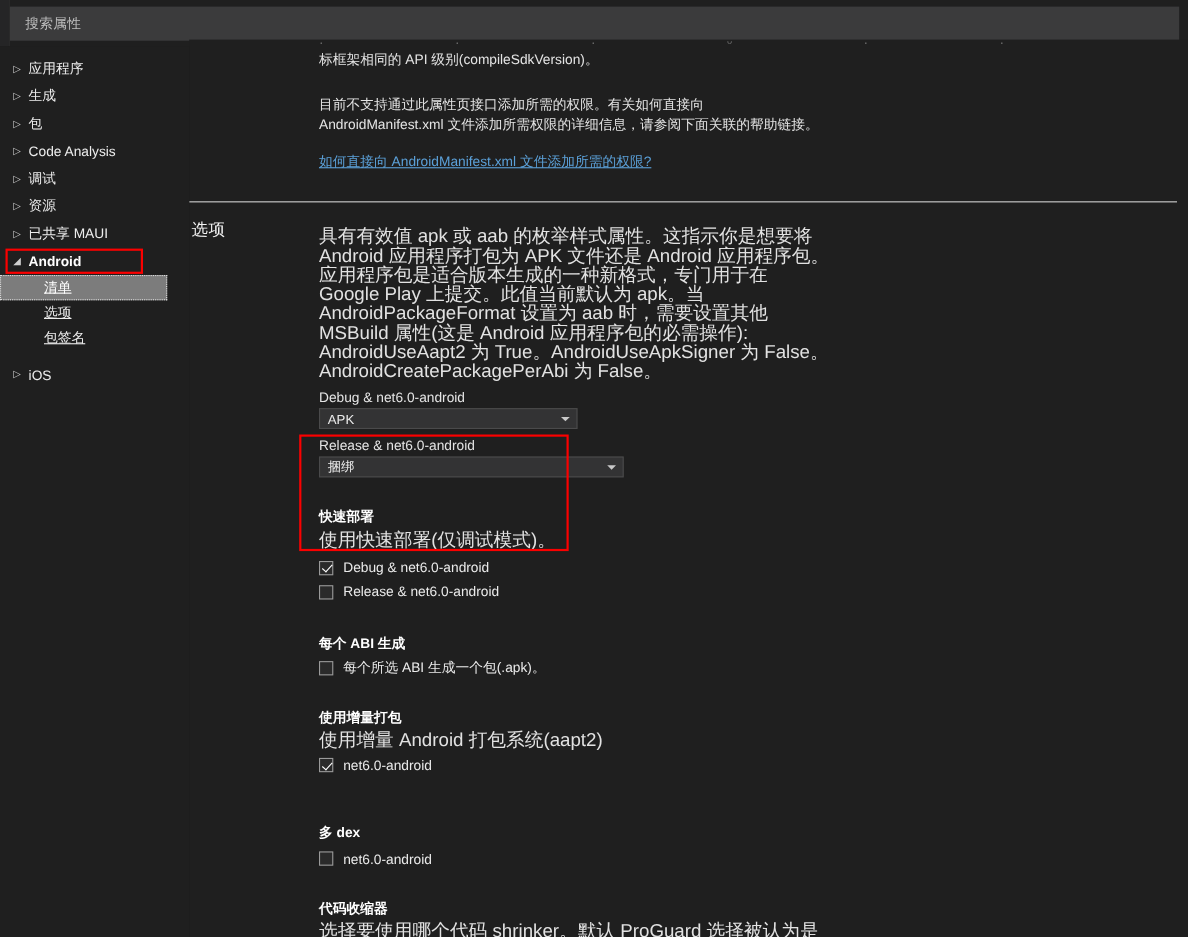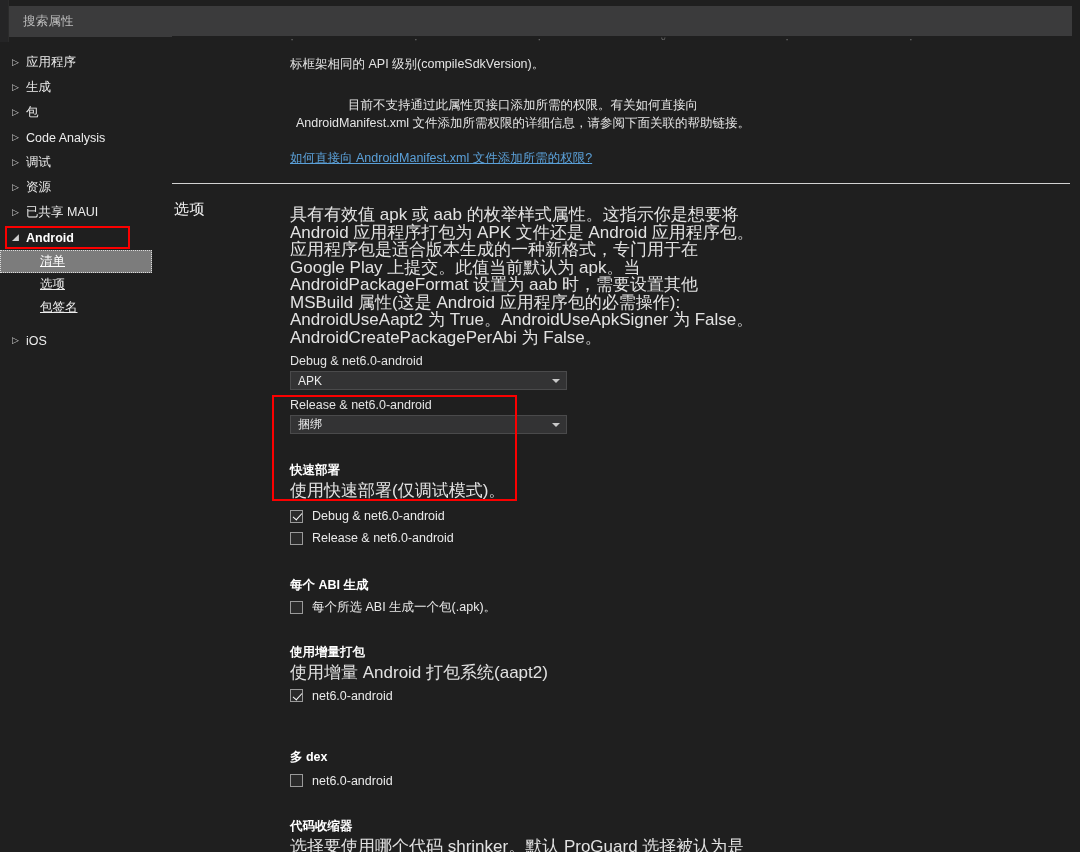--- a/index.html
+++ b/index.html
@@ -116,21 +116,21 @@
     opacity: .45;
   }
   .clip-row .bits {
     font-size: 12.5px;
     color: #c8c8c8;
     padding-left: 118px;
     letter-spacing: 58px;
   }
   .top-block {
     position: absolute;
-    left: 118px; top: 19px;
+    left: 118px; top: 9px;
     width: 700px;
   }
   p.body-text {
     margin: 0;
     font-size: 12.5px;
     line-height: 18px;
     color: #e4e4e4;
   }
   .select {
     position: relative;
@@ -311,36 +311,36 @@
   <div class="red-outline" id="android-hl"></div>
 
   <div class="content">
 
     <div class="clip-row">
       <div class="bits">· · · ᵕ · ·</div>
     </div>
 
     <div class="top-block">
       <p class="body-text">标框架相同的 API 级别(compileSdkVersion)。</p>
-      <p class="body-text" style="margin-top:23px; width:466px;text-align:center;">目前不支持通过此属性页接口添加所需的权限。有关如何直接向 AndroidManifest.xml 文件添加所需权限的详细信息，请参阅下面关联的帮助链接。</p>
+      <p class="body-text" style="margin-top:23px; width:466px;">目前不支持通过此属性页接口添加所需的权限。有关如何直接向 AndroidManifest.xml 文件添加所需权限的详细信息，请参阅下面关联的帮助链接。</p>
       <div style="margin-top:16px;">
         <a class="link">如何直接向 AndroidManifest.xml 文件添加所需的权限?</a>
       </div>
     </div>
 
     <div class="divider"></div>
 
     <div class="section-title">选项</div>
 
     <div class="panel">
 
       <div class="grp">
         <p class="grp-desc">具有有效值 apk 或 aab 的枚举样式属性。这指示你是想要将 Android 应用程序打包为 APK 文件还是 Android 应用程序包。应用程序包是适合版本生成的一种新格式，专门用于在 Google Play 上提交。此值当前默认为 apk。当 AndroidPackageFormat 设置为 aab 时，需要设置其他 MSBuild 属性(这是 Android 应用程序包的必需操作): AndroidUseAapt2 为 True。AndroidUseApkSigner 为 False。AndroidCreatePackagePerAbi 为 False。</p>
         <div class="field-label">Debug &amp; net6.0-android</div>
-        <div class="select" style="width:277px;">
+        <div class="select" style="width:235px;">
           <span>APK</span>
           <span class="arrow"></span>
         </div>
         <div class="field-label">Release &amp; net6.0-android</div>
         <div class="select" style="width:277px;">
           <span>捆绑</span>
           <span class="arrow"></span>
         </div>
       </div>
 

